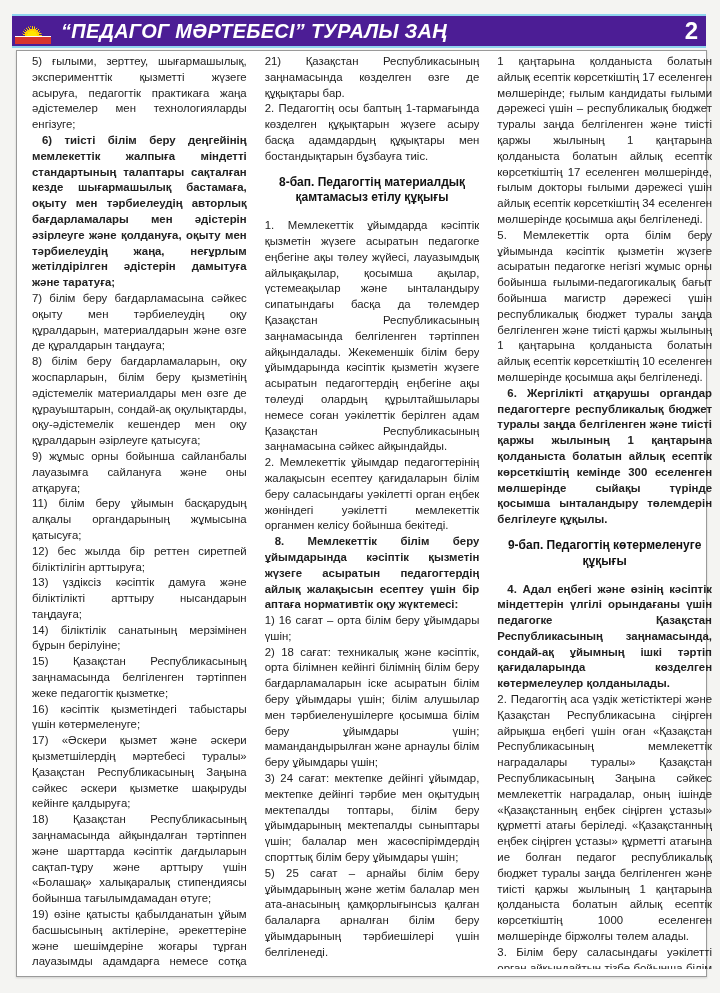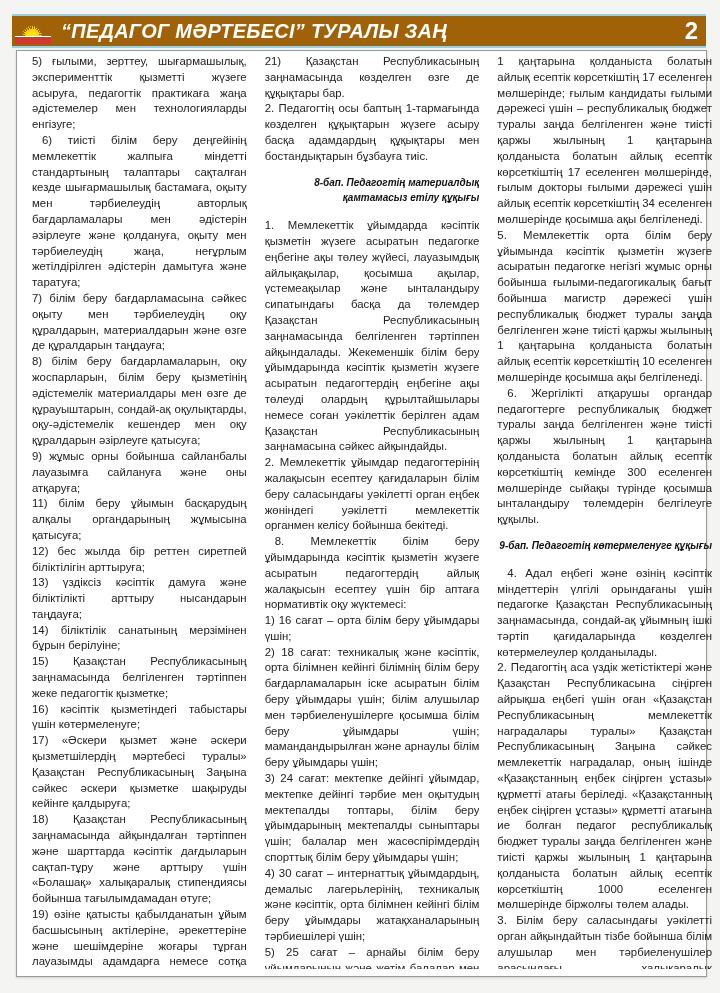--- a/index.html
+++ b/index.html
@@ -4,21 +4,21 @@
 <style>
   html, body { margin:0; padding:0; }
   body {
     width:720px; height:993px; overflow:hidden;
     background:#f4f4f2;
     font-family:"Liberation Sans", sans-serif;
     position:relative;
   }
   .header {
     position:absolute; left:12px; top:14px; width:694px; height:30px;
-    background:#a16207;
+    background:#4c1d95;
     border-top:2px solid #8fd4ee;
     border-bottom:2px solid #8fd4ee;
     display:flex; align-items:center;
   }
   .logo {
     position:relative; width:36px; height:26px; margin-left:3px;
   }
   .logo .sun {
     position:absolute; left:4px; top:2px; width:26px; height:20px;
     overflow:hidden;
@@ -50,24 +50,24 @@
   }
   .cols {
     position:absolute; left:32px; top:54px; width:680px; height:915px;
     display:flex; gap:18px;
   }
   .col {
     flex:1 1 0; font-size:11.4px; line-height:15.8px; color:#222;
     text-align:justify; overflow:hidden;
   }
   .col p { margin:0; }
-  .col p.indent { text-indent:10px; }
+  .col p.indent { text-indent:10px;font-weight:bold; }
   .col h3 {
-    margin:10px 0 12px 0; text-align:right; font-size:10px;
-    line-height:15.8px; font-weight:bold; color:#111;font-style:italic;
+    margin:10px 0 12px 0; text-align:center; font-size:12px;
+    line-height:15.8px; font-weight:bold; color:#111;
   }
 </style>
 </head>
 <body>
 
 <div class="header">
   <div class="logo">
     <div class="sun"></div>
     <div class="badge"></div>
   </div>
@@ -97,21 +97,20 @@
   <div class="col">
       <p>21) Қазақстан Республикасының заңнамасында көзделген өзге де құқықтары бар.</p>
       <p>2. Педагогтің осы баптың 1-тармағында көзделген құқықтарын жүзеге асыру басқа адамдардың құқықтары мен бостандықтарын бұзбауға тиіс.</p>
       <h3>8-бап. Педагогтің материалдық қамтамасыз етілу құқығы</h3>
       <p>1. Мемлекеттік ұйымдарда кәсіптік қызметін жүзеге асыратын педагогке еңбегіне ақы төлеу жүйесі, лауазымдық айлықақылар, қосымша ақылар, үстемеақылар және ынталандыру сипатындағы басқа да төлемдер Қазақстан Республикасының заңнамасында белгіленген тәртіппен айқындалады. Жекеменшік білім беру ұйымдарында кәсіптік қызметін жүзеге асыратын педагогтердің еңбегіне ақы төлеуді олардың құрылтайшылары немесе соған уәкілеттік берілген адам Қазақстан Республикасының заңнамасына сәйкес айқындайды.</p>
       <p>2. Мемлекеттік ұйымдар педагогтерінің жалақысын есептеу қағидаларын білім беру саласындағы уәкілетті орган еңбек жөніндегі уәкілетті мемлекеттік органмен келісу бойынша бекітеді.</p>
       <p class="indent">8. Мемлекеттік білім беру ұйымдарында кәсіптік қызметін жүзеге асыратын педагогтердің айлық жалақысын есептеу үшін бір аптаға нормативтік оқу жүктемесі:</p>
       <p>1) 16 сағат – орта білім беру ұйымдары үшін;</p>
       <p>2) 18 сағат: техникалық және кәсіптік, орта білімнен кейінгі білімнің білім беру бағдарламаларын іске асыратын білім беру ұйымдары үшін; білім алушылар мен тәрбиеленушілерге қосымша білім беру ұйымдары үшін; мамандандырылған және арнаулы білім беру ұйымдары үшін;</p>
       <p>3) 24 сағат: мектепке дейінгі ұйымдар, мектепке дейінгі тәрбие мен оқытудың мектепалды топтары, білім беру ұйымдарының мектепалды сыныптары үшін; балалар мен жасөспірімдердің спорттық білім беру ұйымдары үшін;</p>
-      <p>4) 30 сағат – интернаттық ұйымдардың, демалыс лагерьлерінің, техникалық және кәсіптік, орта білімнен кейінгі білім беру ұйымдары жатақханаларының тәрбиешілері үшін;</p>
       <p>5) 25 сағат – арнайы білім беру ұйымдарының және жетім балалар мен ата-анасының қамқорлығынсыз қалған балаларға арналған білім беру ұйымдарының тәрбиешілері үшін белгіленеді.</p>
     </div>
   <div class="col">
       <p>1 қаңтарына қолданыста болатын айлық есептік көрсеткіштің 17 еселенген мөлшерінде; ғылым кандидаты ғылыми дәрежесі үшін – республикалық бюджет туралы заңда белгіленген және тиісті қаржы жылының 1 қаңтарына қолданыста болатын айлық есептік көрсеткіштің 17 еселенген мөлшерінде, ғылым докторы ғылыми дәрежесі үшін айлық есептік көрсеткіштің 34 еселенген мөлшерінде қосымша ақы белгіленеді.</p>
       <p>5. Мемлекеттік орта білім беру ұйымында кәсіптік қызметін жүзеге асыратын педагогке негізгі жұмыс орны бойынша ғылыми-педагогикалық бағыт бойынша магистр дәрежесі үшін республикалық бюджет туралы заңда белгіленген және тиісті қаржы жылының 1 қаңтарына қолданыста болатын айлық есептік көрсеткіштің 10 еселенген мөлшерінде қосымша ақы белгіленеді.</p>
       <p class="indent">6. Жергілікті атқарушы органдар педагогтерге республикалық бюджет туралы заңда белгіленген және тиісті қаржы жылының 1 қаңтарына қолданыста болатын айлық есептік көрсеткіштің кемінде 300 еселенген мөлшерінде сыйақы түрінде қосымша ынталандыру төлемдерін белгілеуге құқылы.</p>
       <h3>9-бап. Педагогтің көтермеленуге құқығы</h3>
       <p class="indent">4. Адал еңбегі және өзінің кәсіптік міндеттерін үлгілі орындағаны үшін педагогке Қазақстан Республикасының заңнамасында, сондай-ақ ұйымның ішкі тәртіп қағидаларында көзделген көтермелеулер қолданылады.</p>
       <p>2. Педагогтің аса үздік жетістіктері және Қазақстан Республикасына сіңірген айрықша еңбегі үшін оған «Қазақстан Республикасының мемлекеттік наградалары туралы» Қазақстан Республикасының Заңына сәйкес мемлекеттік наградалар, оның ішінде «Қазақстанның еңбек сіңірген ұстазы» құрметті атағы беріледі. «Қазақстанның еңбек сіңірген ұстазы» құрметті атағына ие болған педагог республикалық бюджет туралы заңда белгіленген және тиісті қаржы жылының 1 қаңтарына қолданыста болатын айлық есептік көрсеткіштің 1000 еселенген мөлшерінде біржолғы төлем алады.</p>
       <p>3. Білім беру саласындағы уәкілетті орган айқындайтын тізбе бойынша білім алушылар мен тәрбиеленушілер арасындағы халықаралық олимпиадалардың, конкурстардың және спорттық жарыстардың жеңімпазын, жүлдегерін дайындаған педагогке тиісті мемлекеттік білім беру ұйымының қызметі бойынша үнемдеу есебінен үш лауазымдық айлықақы мөлшерінде біржолғы сыйақы төленеді.</p>

